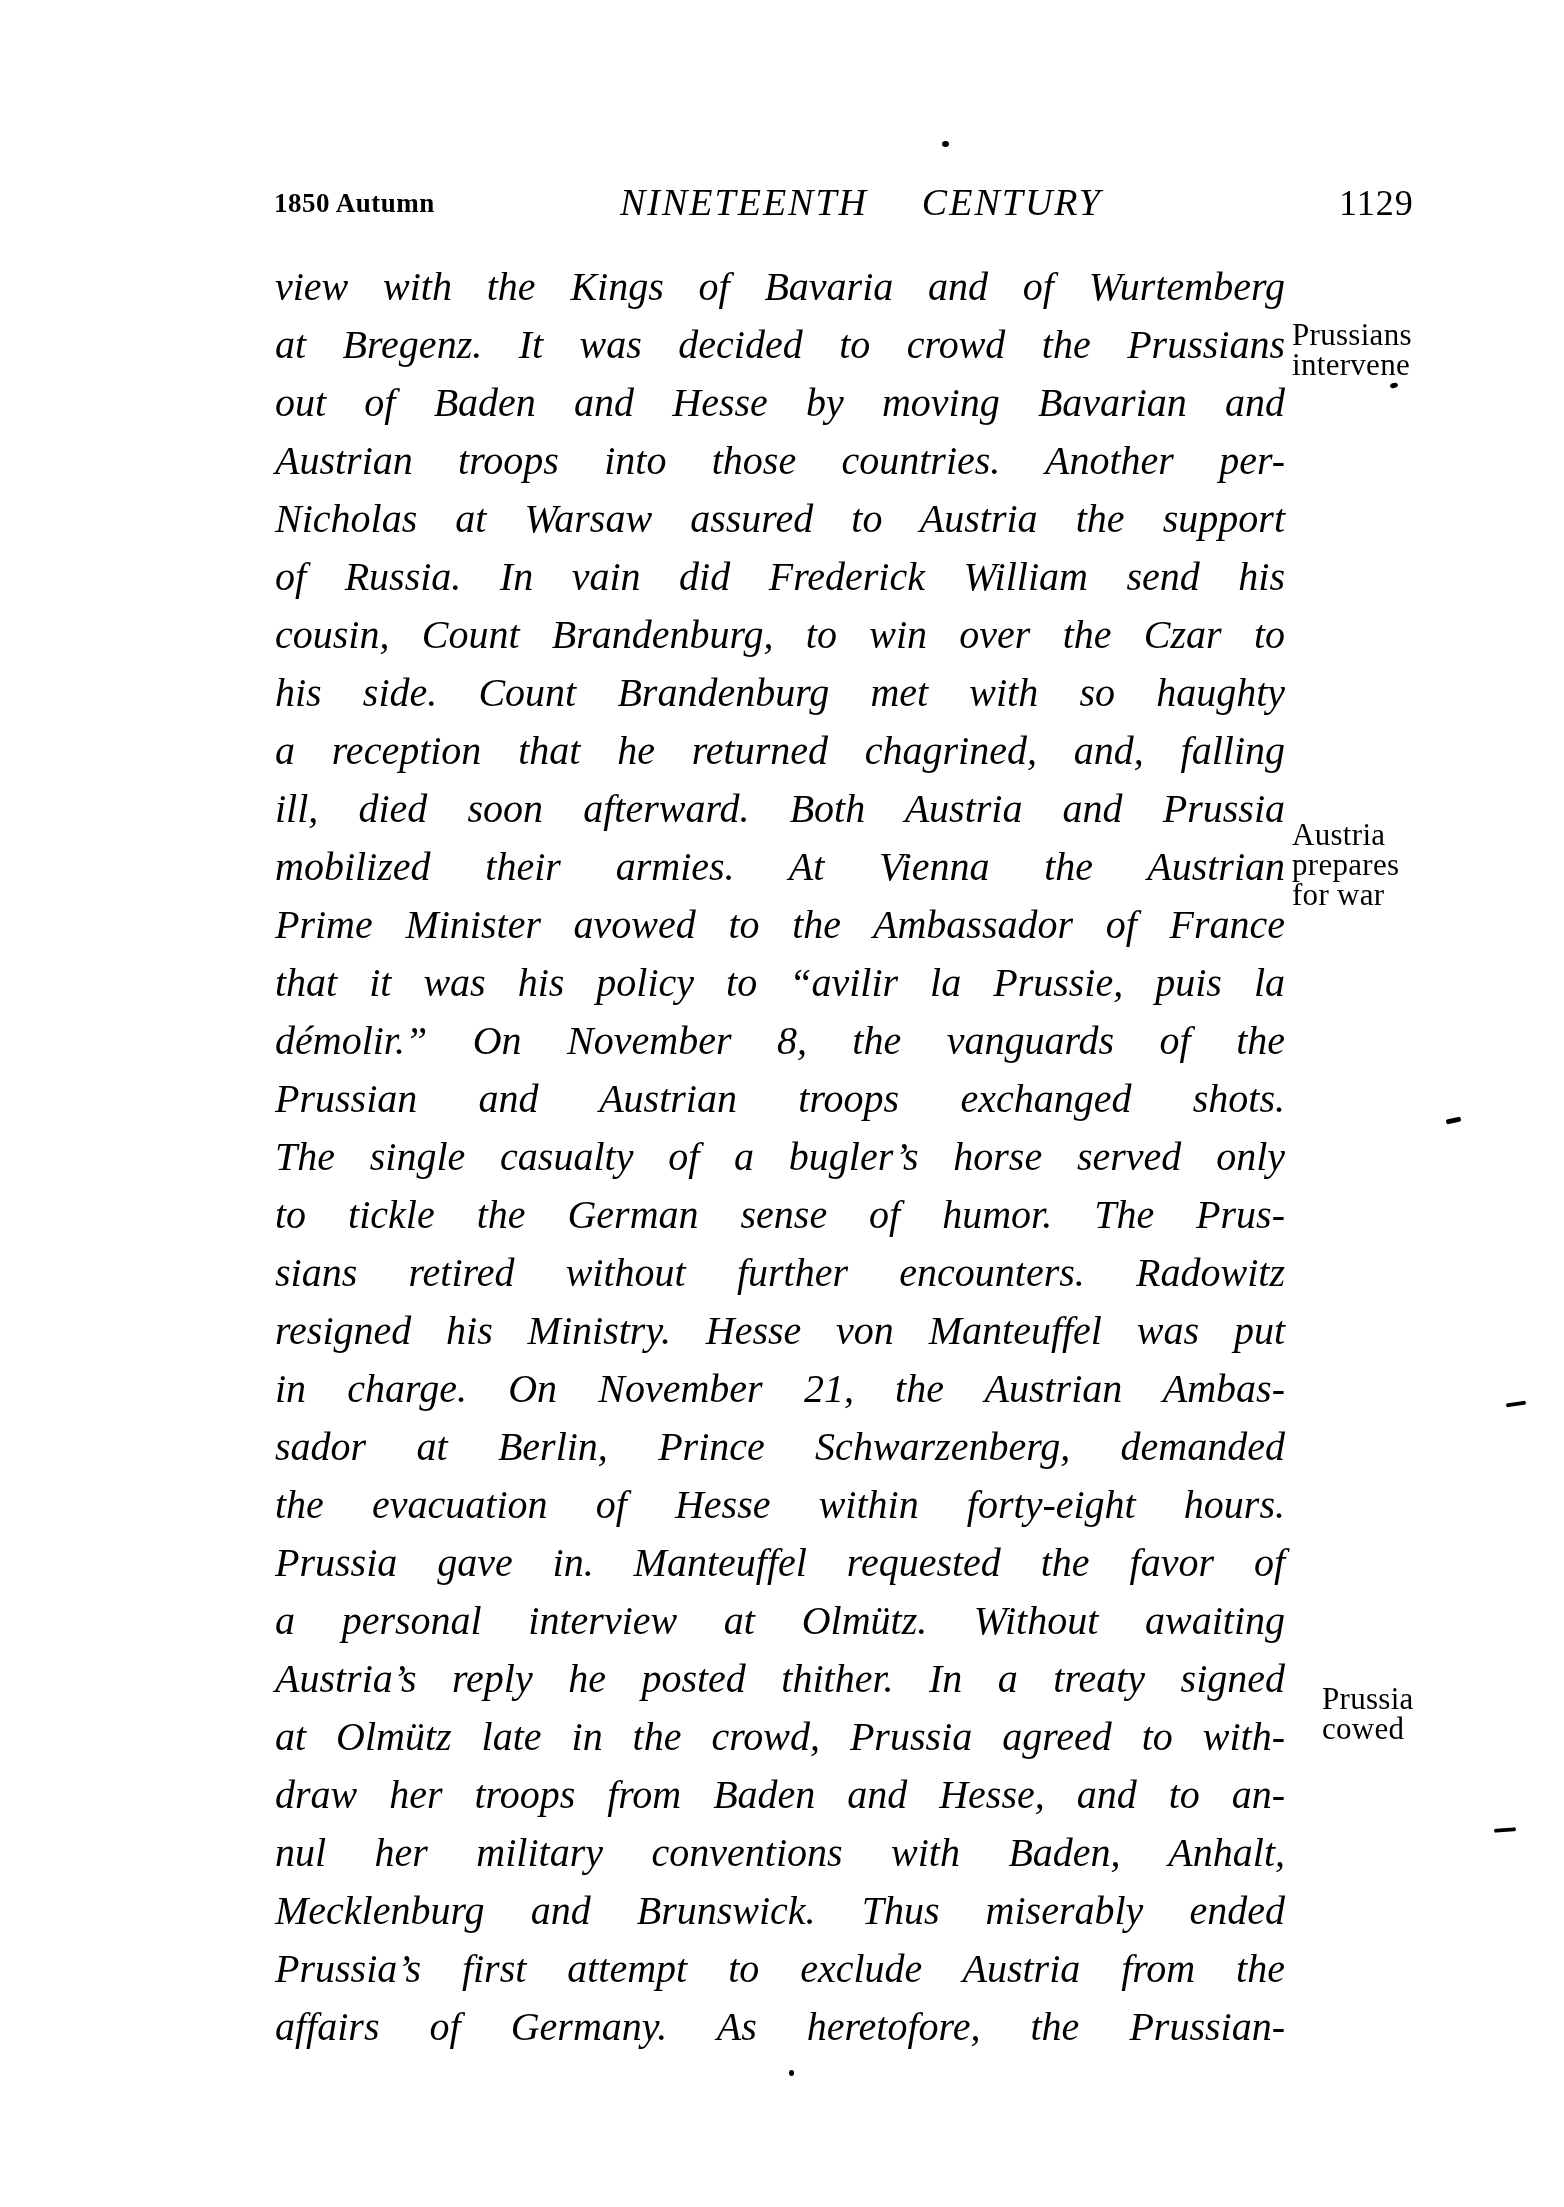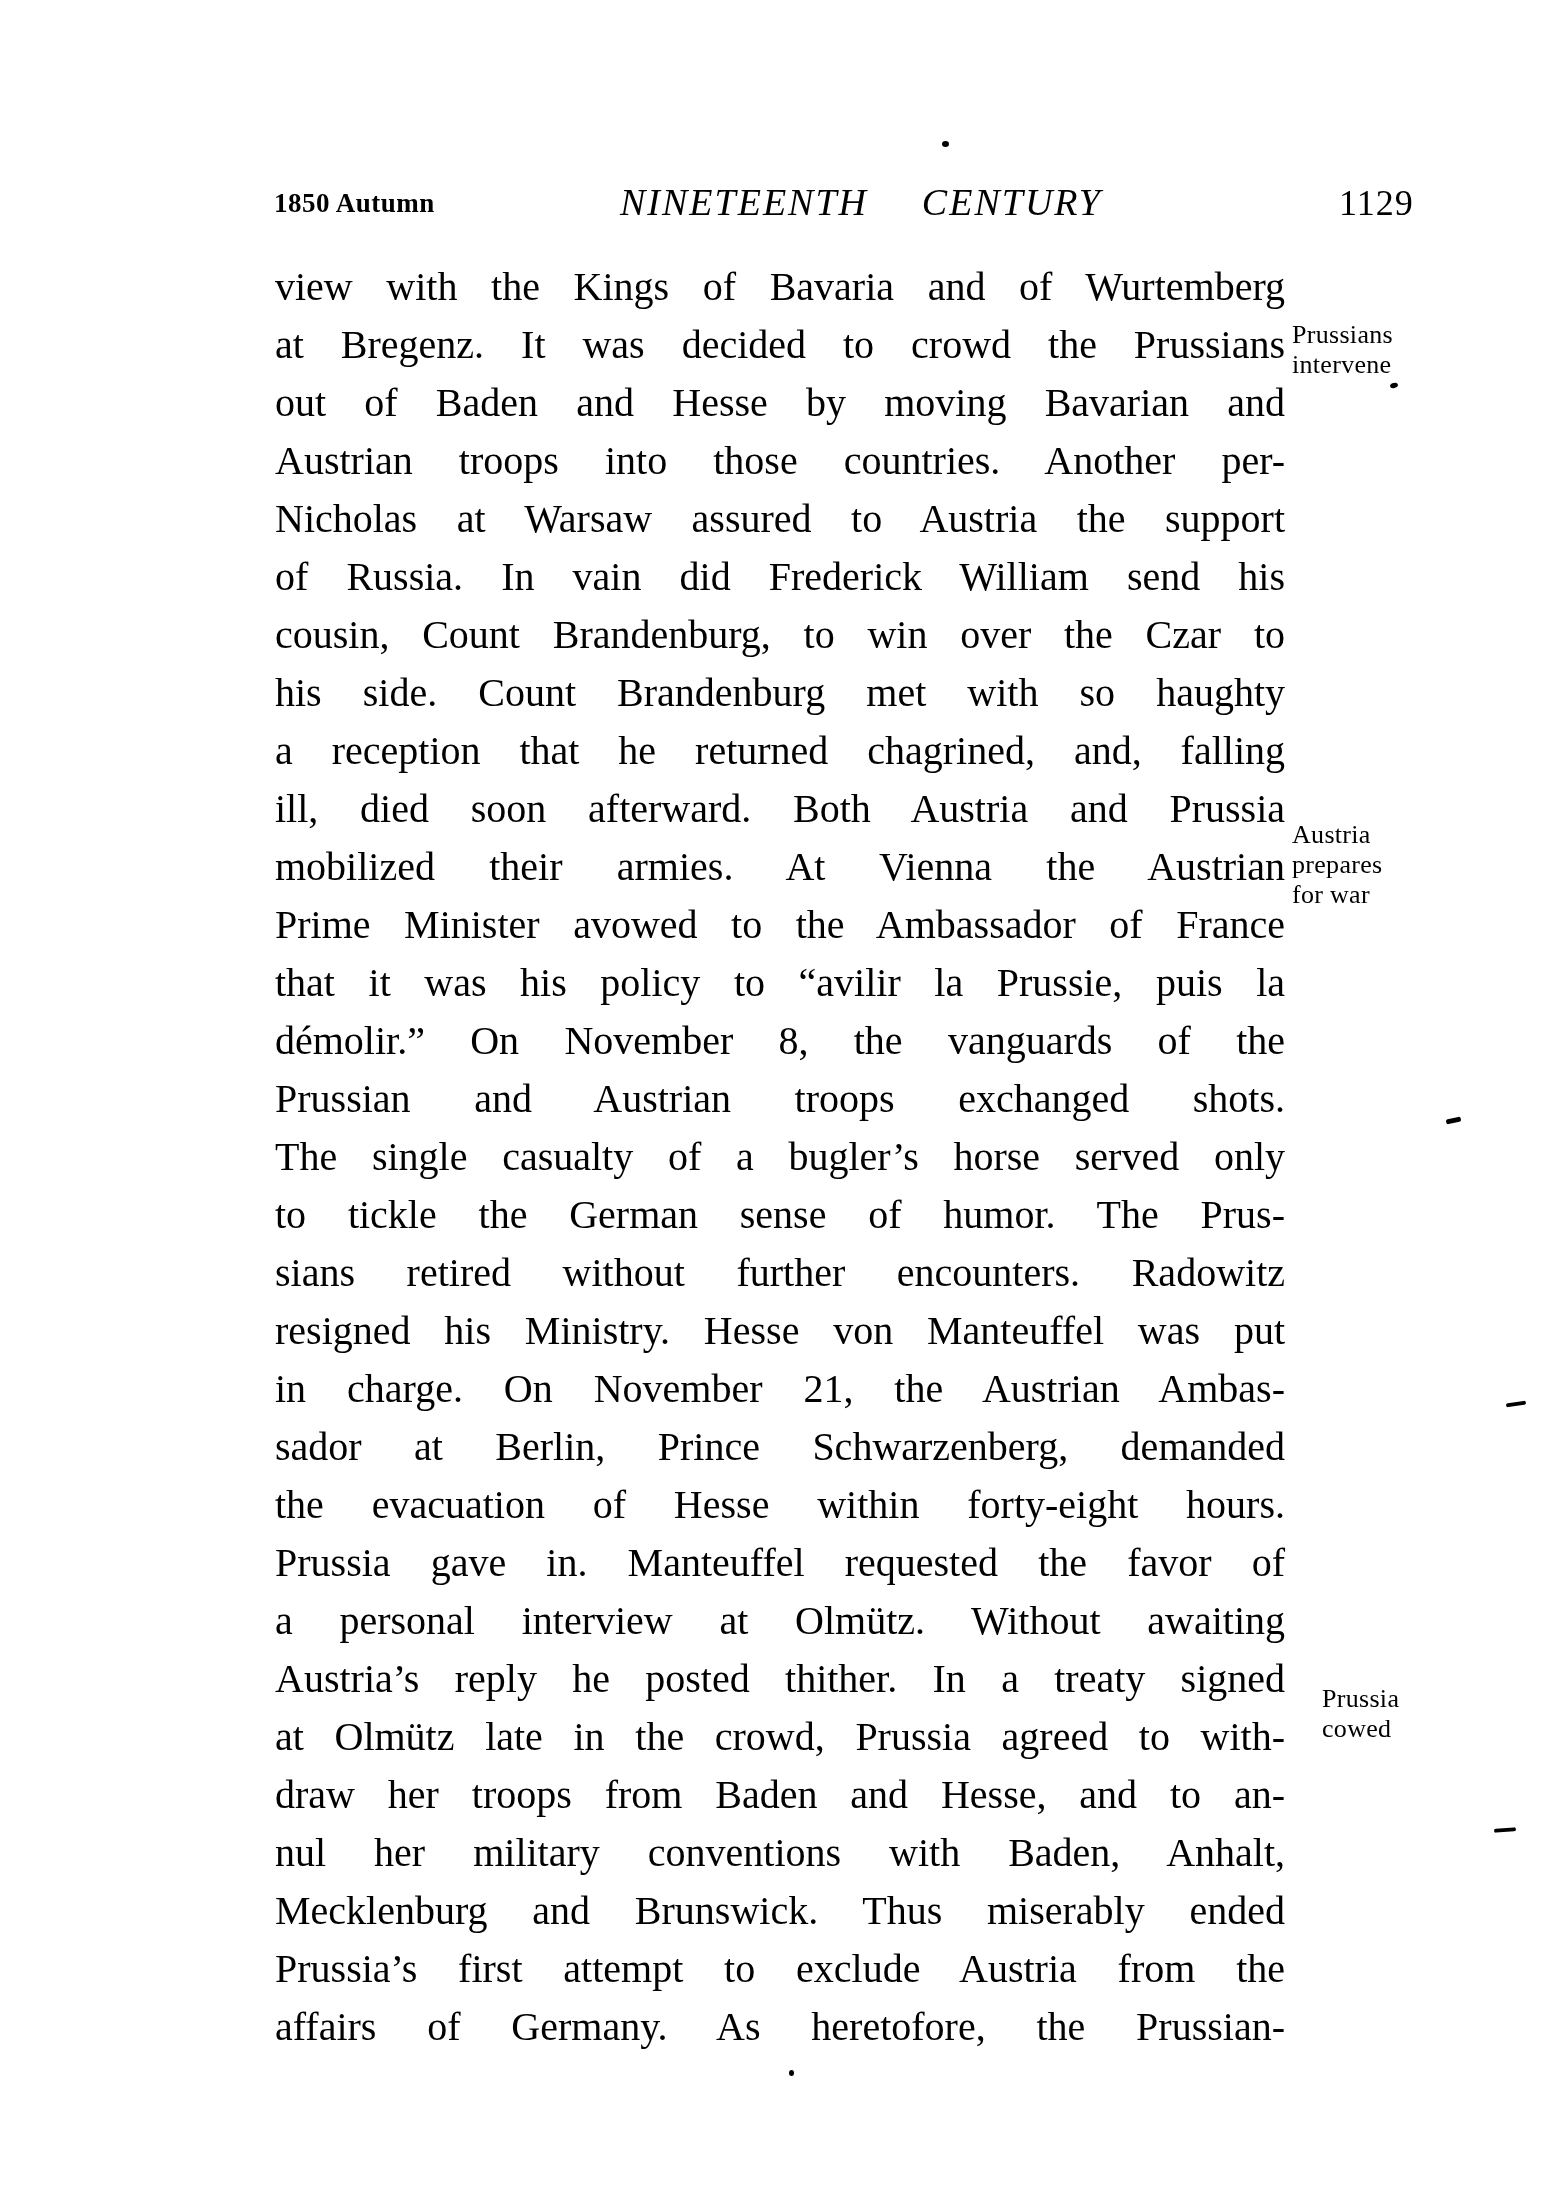--- a/index.html
+++ b/index.html
@@ -51,34 +51,35 @@
   }
 
   
   .body-text {
     position: absolute;
     left: 275px;
     top: 258px;
     width: 1010px;
     font-size: 40px;
     line-height: 58px;
+    font-style: italic;
   }
   .body-line {
     height: 58px;
     text-align: justify;
     text-align-last: justify;
     white-space: normal;
   }
 
   
   .margin-note {
     position: absolute;
     left: 1292px;
     width: 160px;
-    font-size: 26px;
+    font-size: 31px;
     line-height: 30px;
     letter-spacing: 0.3px;
   }
   .note-1 { top: 320px; }
   .note-2 { top: 772px; margin-top: 48px; }
   .note-3 { top: 1684px; margin-left: 30px; }
 
   
   .speck {
     position: absolute;

